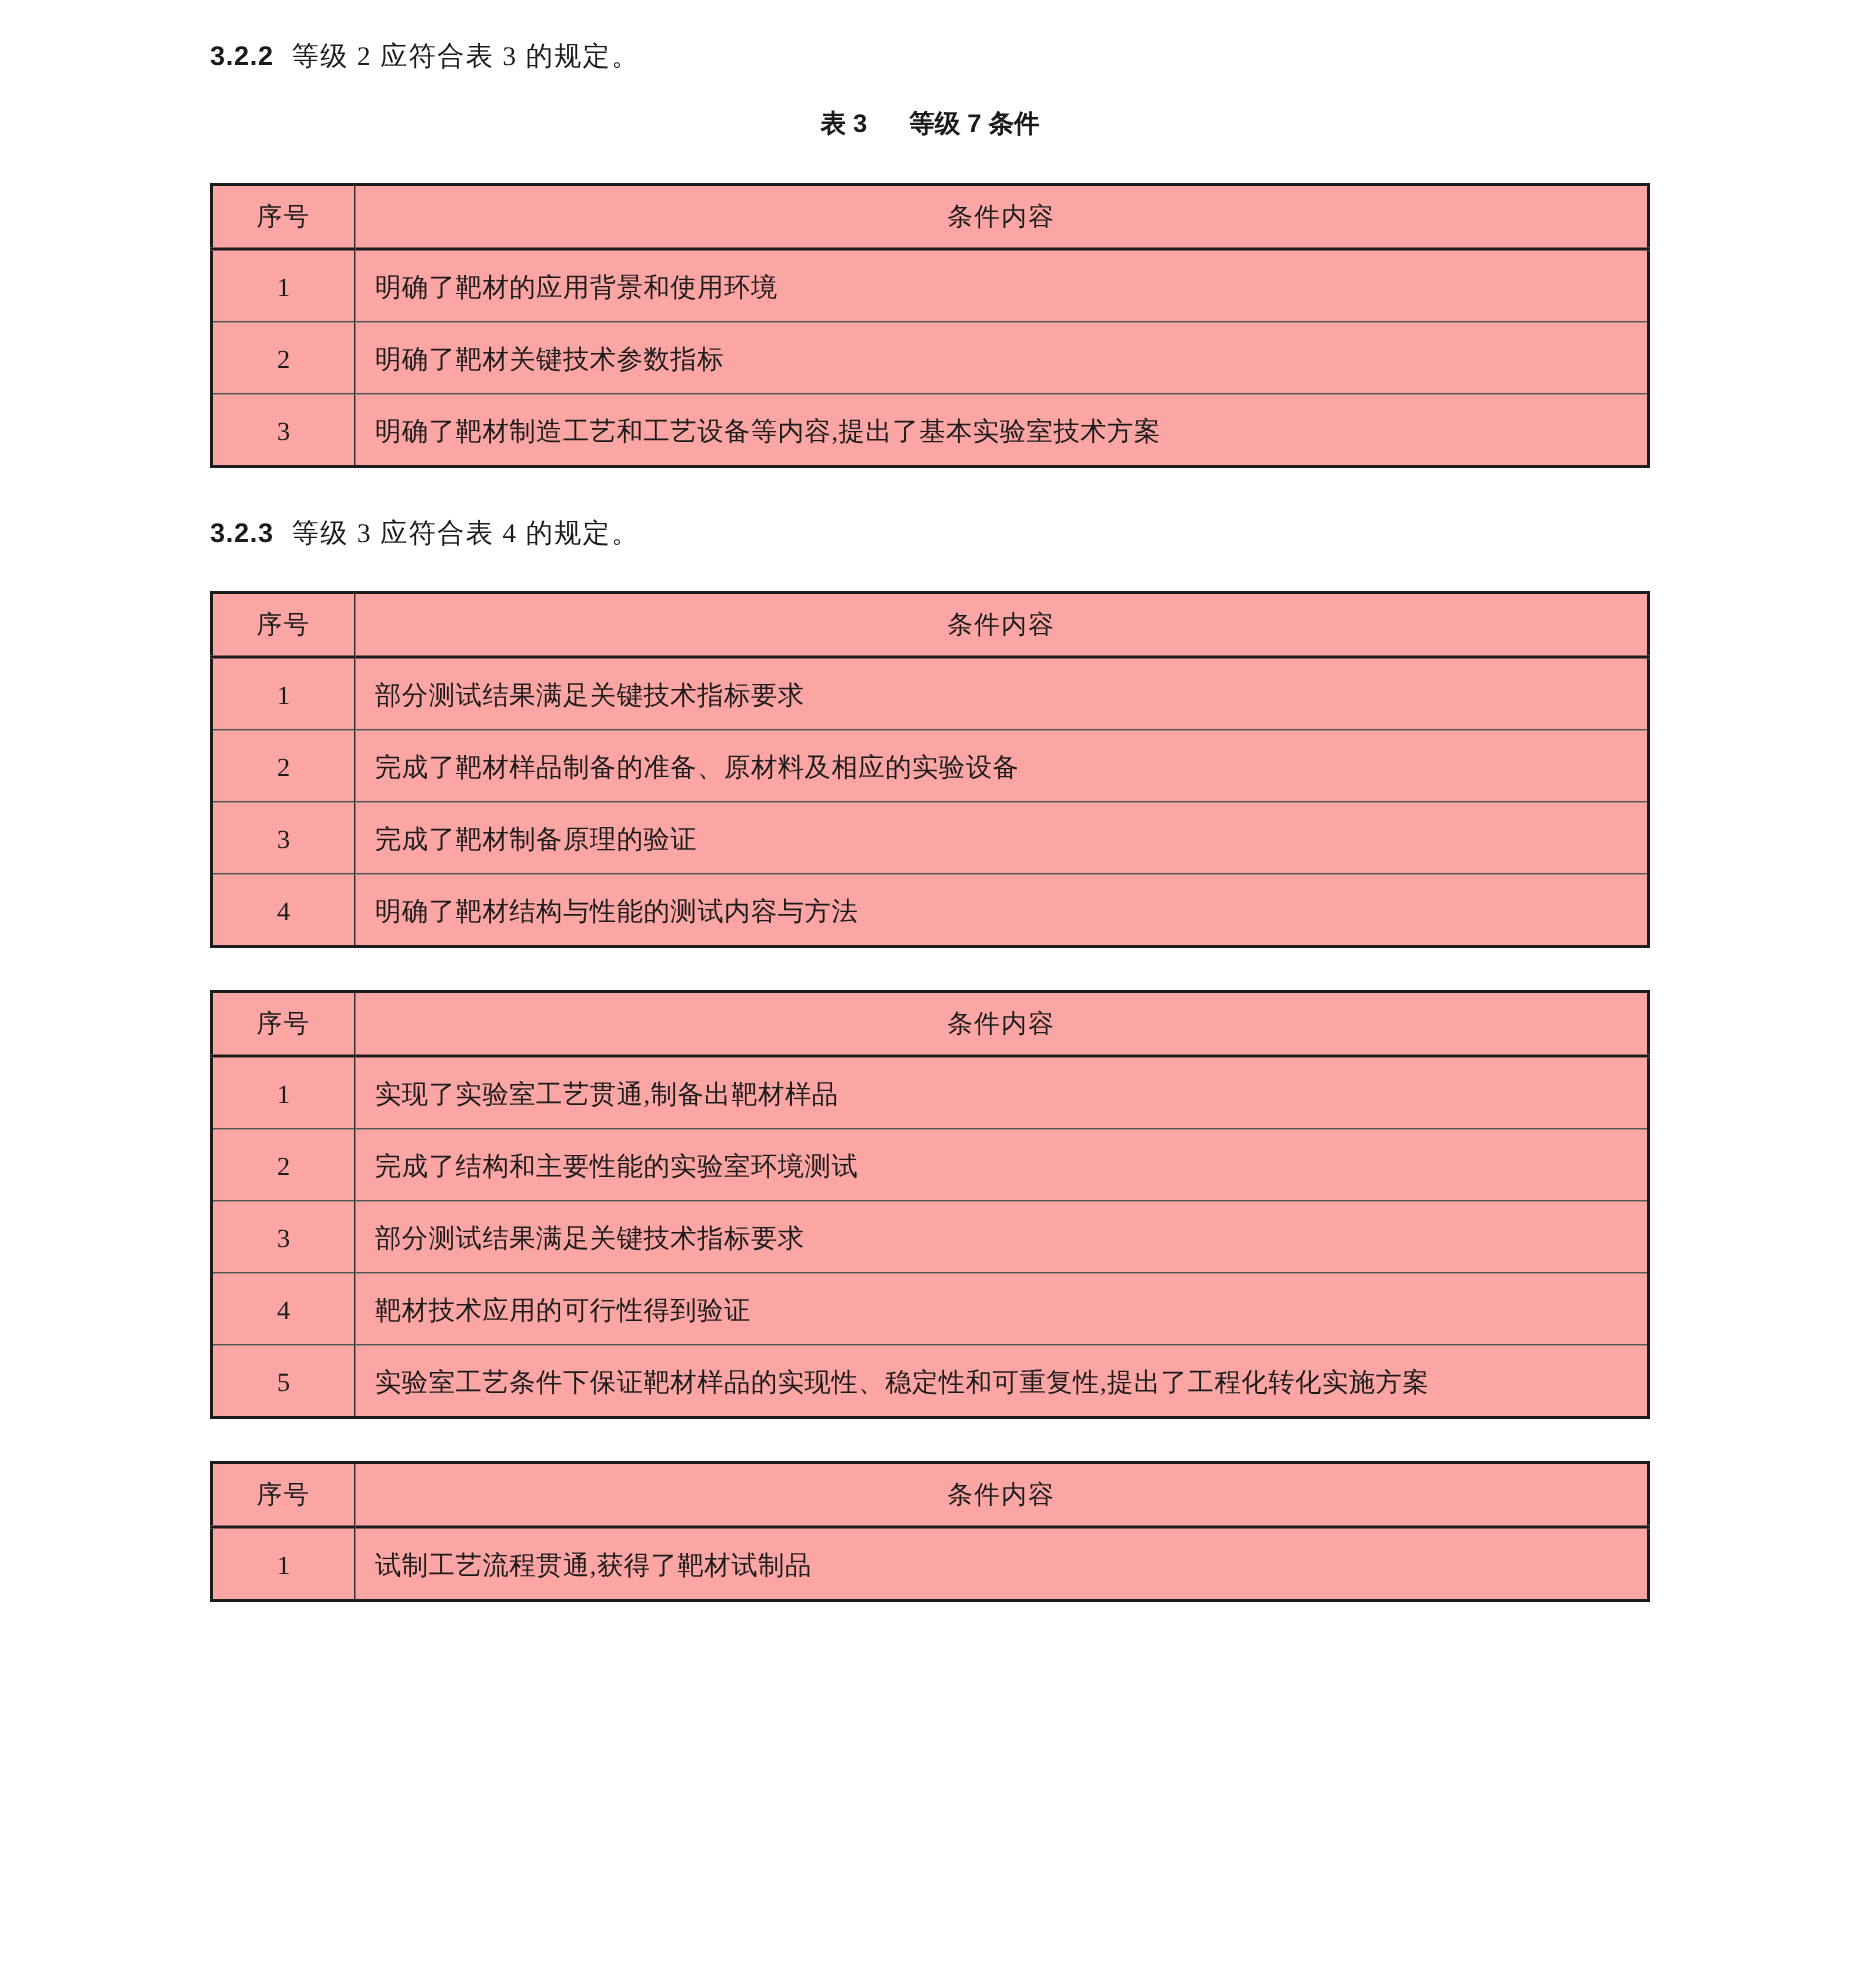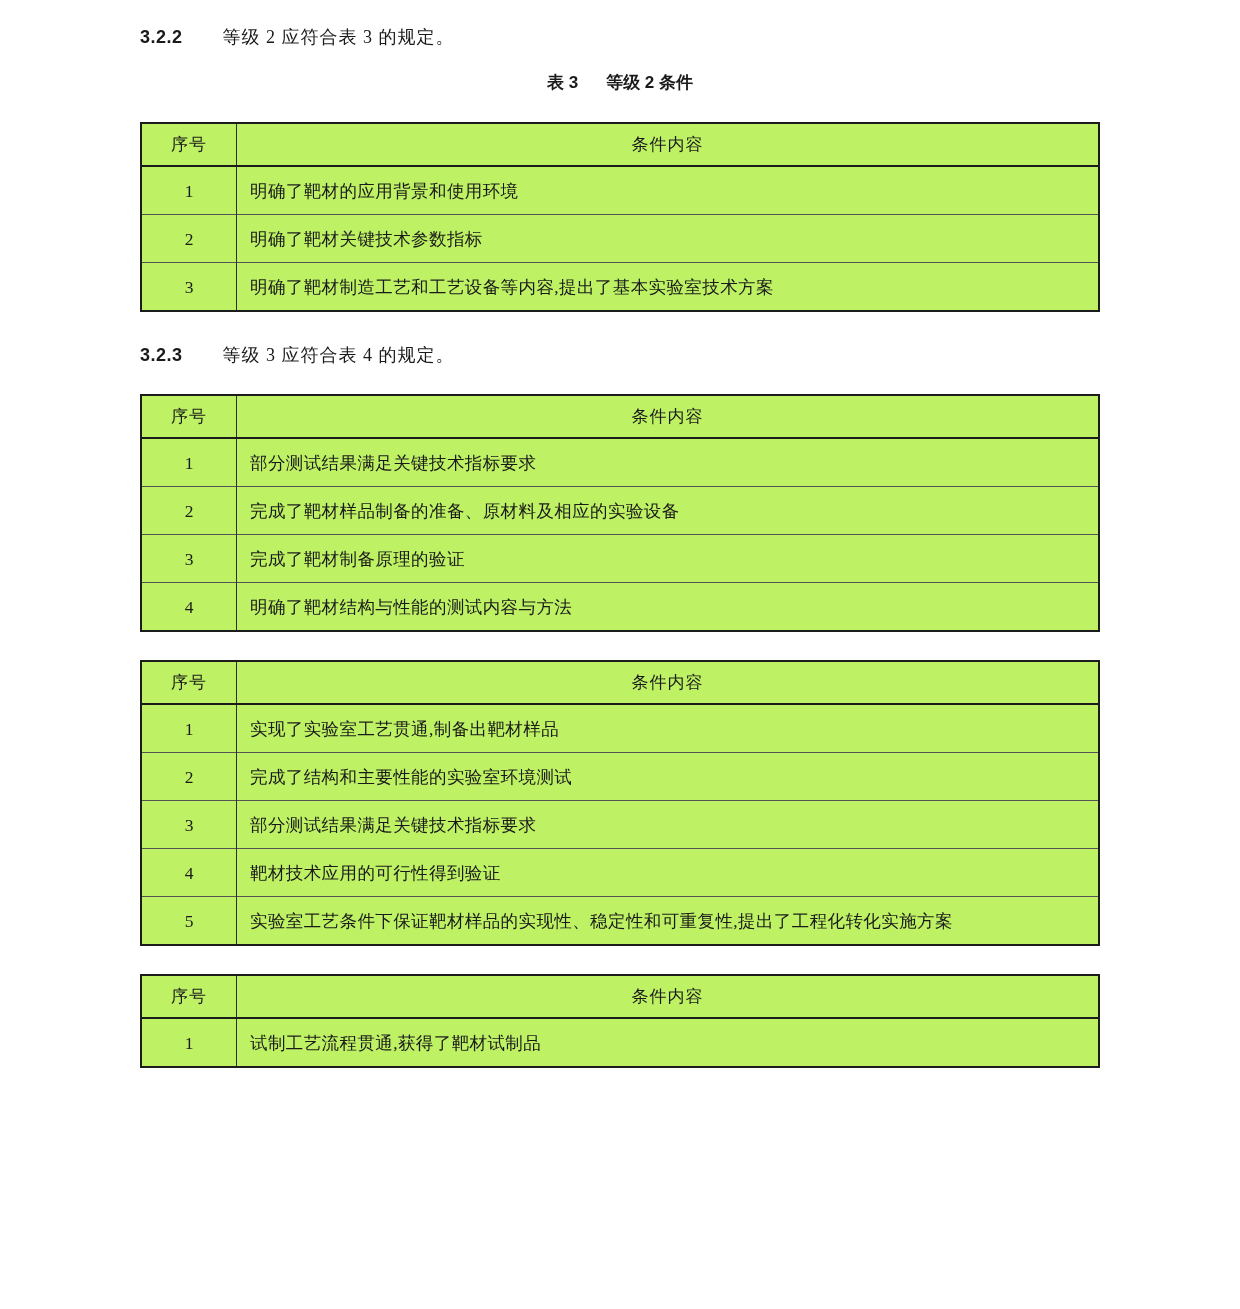--- a/index.html
+++ b/index.html
@@ -23,21 +23,21 @@
   .clause {
     margin: 0;
     font-size: 18px;
     line-height: 22px;
     white-space: nowrap;
   }
   .clause-num {
     font-family: "Liberation Sans", "DejaVu Sans", sans-serif;
     font-weight: bold;
     letter-spacing: 0.5px;
-    margin-right: 40px;
+    margin-right: 12px;
   }
   .clause-text {
     letter-spacing: 1px;
   }
   .section .clause { margin-top: 32px; }
   .section:first-child .clause { margin-top: 0; }
   .table-caption {
     margin: 24px 0 0 0;
     text-align: center;
     font-family: "Liberation Sans", "DejaVu Sans", sans-serif;
@@ -48,21 +48,21 @@
   .caption-title { margin-left: 28px; }
   table.cond-table {
     margin-top: 28px;
     width: 960px;
     border-collapse: collapse;
     table-layout: fixed;
   }
   table.cond-table th,
   table.cond-table td {
     border: none;
-    background: #bef264;
+    background: #fca5a5;
   }
   table.cond-table {
     border: 2px solid #1c1c1c;
   }
   table.cond-table thead th {
     height: 39px;
     font-weight: normal;
     font-size: 17px;
     text-align: center;
     vertical-align: middle;
@@ -89,21 +89,21 @@
     letter-spacing: 0.4px;
   }
 </style>
 </head>
 <body>
 
 <div class="page">
 
   <div class="section">
     <p class="clause"><span class="clause-num">3.2.2</span><span class="clause-text">等级 2 应符合表 3 的规定。</span></p>
-    <p class="table-caption"><span class="caption-label">表 3</span><span class="caption-title">等级 2 条件</span></p>
+    <p class="table-caption"><span class="caption-label">表 3</span><span class="caption-title">等级 7 条件</span></p>
     <table class="cond-table">
       <thead>
         <tr>
           <th class="col-no">序号</th>
           <th>条件内容</th>
         </tr>
       </thead>
       <tbody>
         <tr>
           <td class="col-no">1</td>

